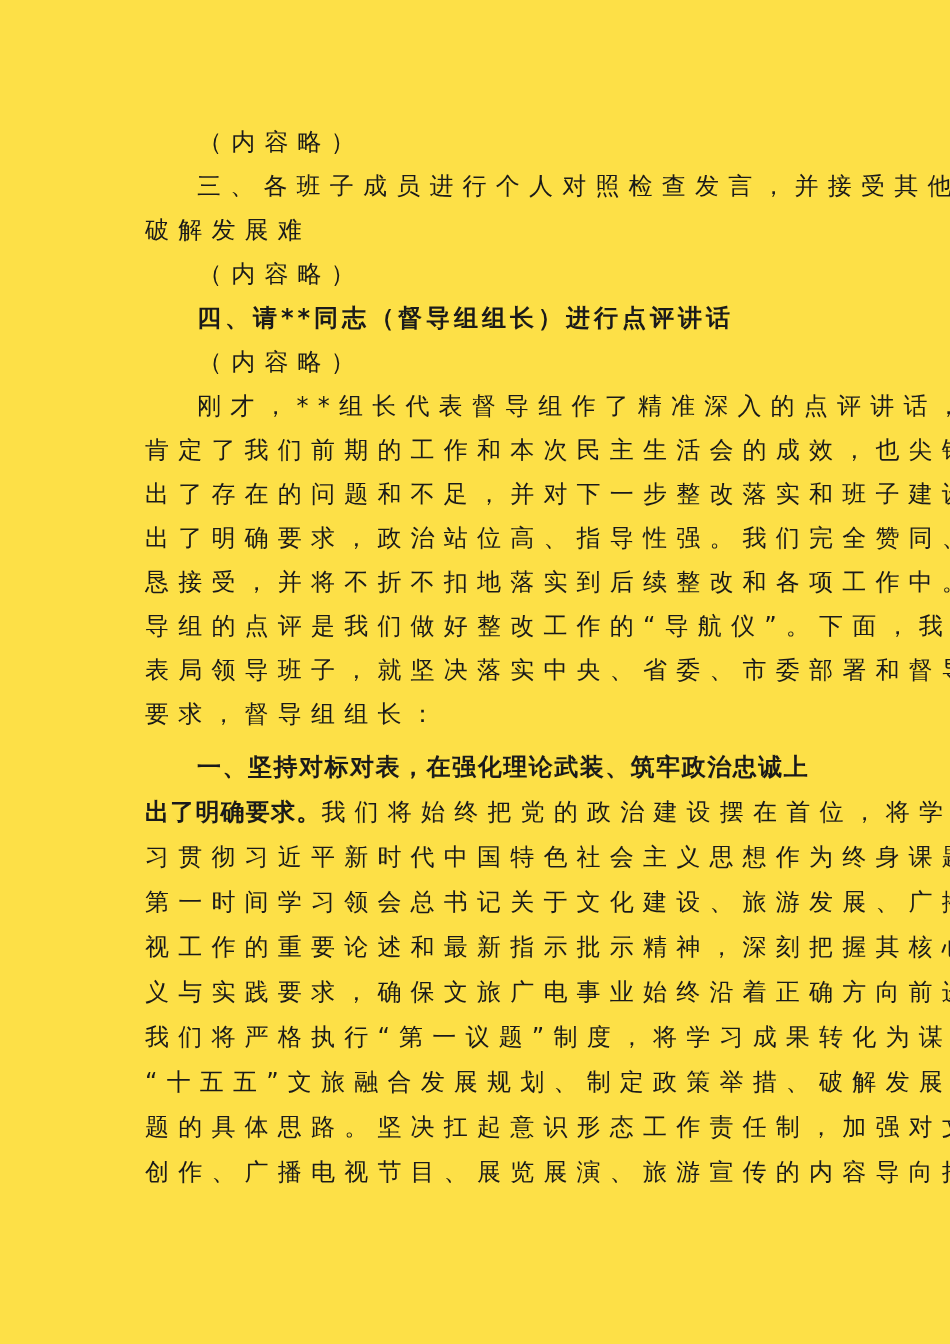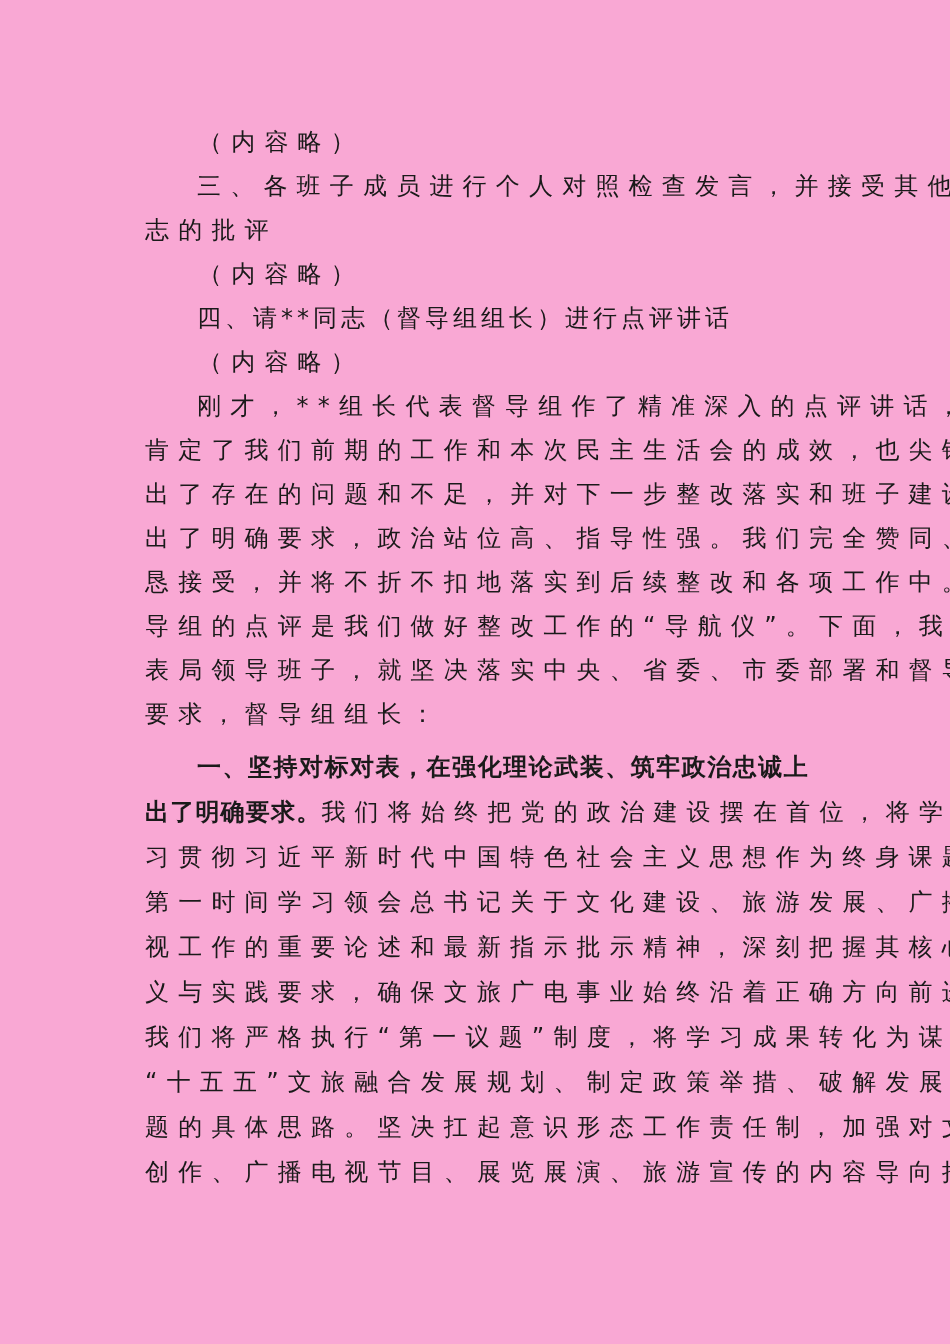--- a/index.html
+++ b/index.html
@@ -13,21 +13,21 @@
       position: relative;
       overflow: hidden;
       font-family: "DejaVu Sans", "Liberation Sans", sans-serif;
       color: #1a1a1a;
     }
     .page {
       position: absolute;
       left: 0; top: 0;
       width: 950px;
       height: 1344px;
-      background: #f9a8d4;
+      background: #fde047;
     }
     .line {
       position: absolute;
       left: 145px;
       width: 664px;
       font-size: 24px;
       line-height: 30px;
       height: 30px;
       white-space: nowrap;
       letter-spacing: 9.2px;
@@ -42,25 +42,25 @@
     .tight { letter-spacing: 4px; }
   </style>
 </head>
 <body>
 
 <div class="page">
 
   <div class="line short" style="left:198px; top:127px;">（内容略）</div>
 
   <div class="line" style="left:197px; width:612px; top:171px;">三、各班子成员进行个人对照检查发言，并接受其他同</div>
-  <div class="line short" style="top:215px;">志的批评</div>
+  <div class="line short" style="top:215px;">破解发展难</div>
 
   <div class="line short" style="left:198px; top:259px;">（内容略）</div>
 
-  <div class="line short tight" style="left:197px; top:303px;">四、请**同志（督导组组长）进行点评讲话</div>
+  <div class="line short tight" style="left:197px; top:303px;font-weight:bold;">四、请**同志（督导组组长）进行点评讲话</div>
 
   <div class="line short" style="left:198px; top:347px;">（内容略）</div>
 
   <div class="line" style="left:197px; width:612px; top:391px;">刚才，**组长代表督导组作了精准深入的点评讲话，既</div>
   <div class="line" style="top:435px;">肯定了我们前期的工作和本次民主生活会的成效，也尖锐指</div>
   <div class="line" style="top:479px;">出了存在的问题和不足，并对下一步整改落实和班子建设提</div>
   <div class="line" style="top:523px;">出了明确要求，政治站位高、指导性强。我们完全赞同、诚</div>
   <div class="line" style="top:567px;">恳接受，并将不折不扣地落实到后续整改和各项工作中。督</div>
   <div class="line" style="top:611px;">导组的点评是我们做好整改工作的“导航仪”。下面，我代</div>
   <div class="line" style="top:655px;">表局领导班子，就坚决落实中央、省委、市委部署和督导组</div>

